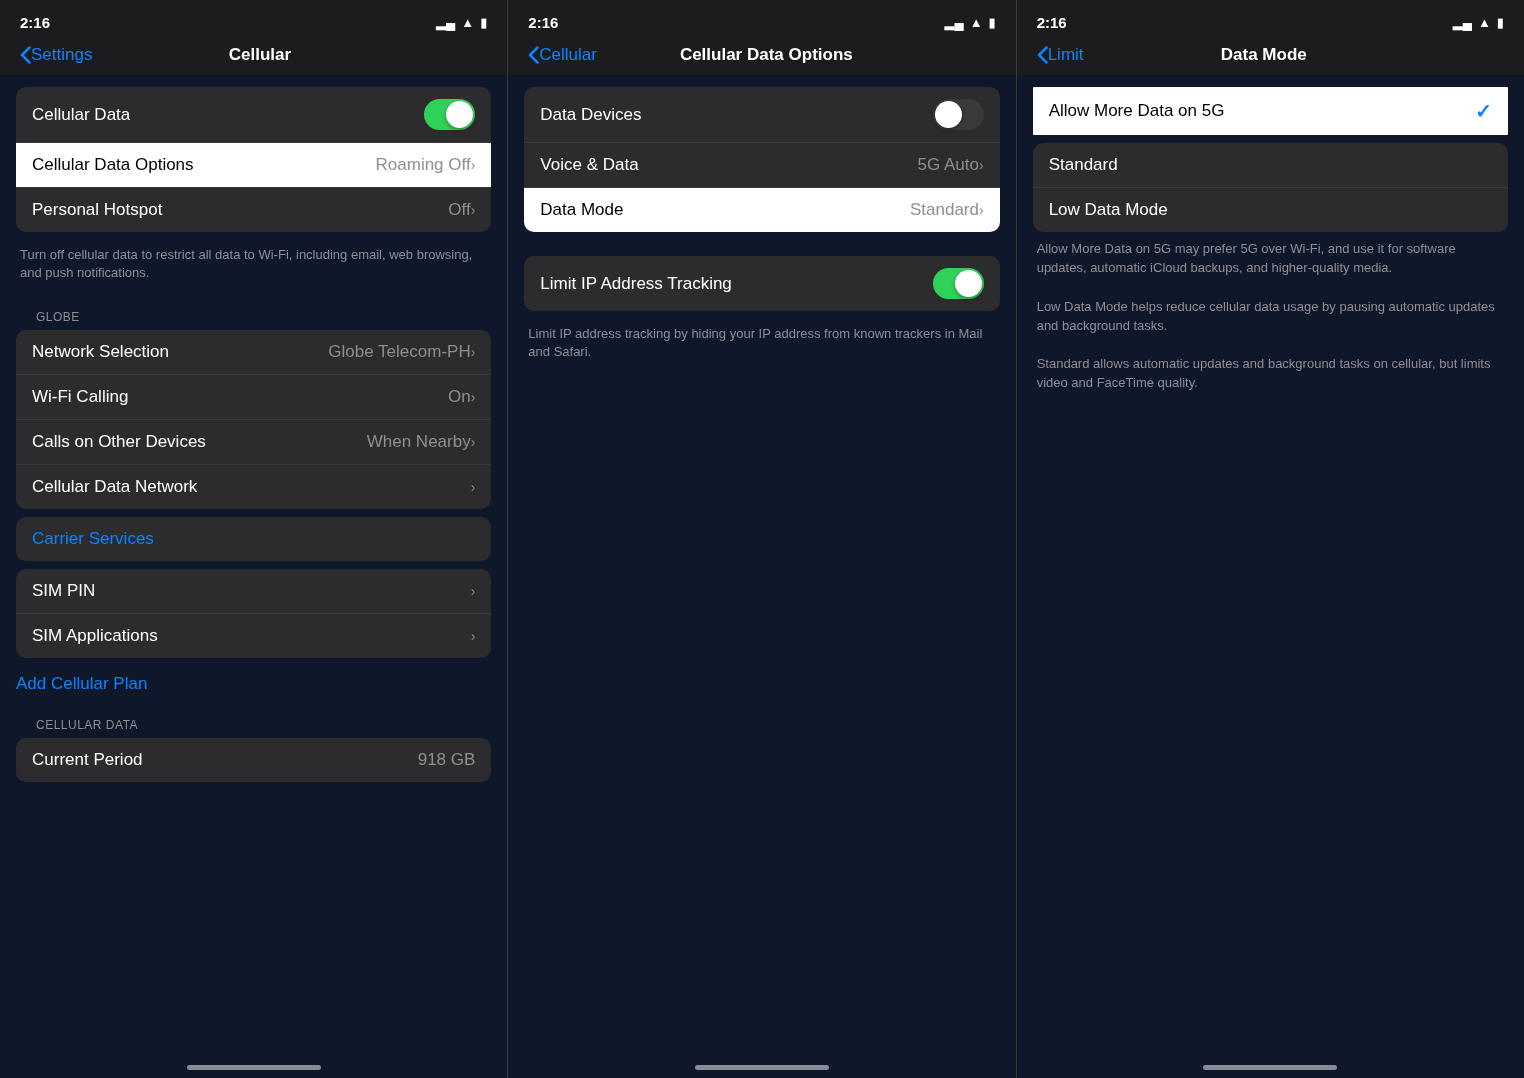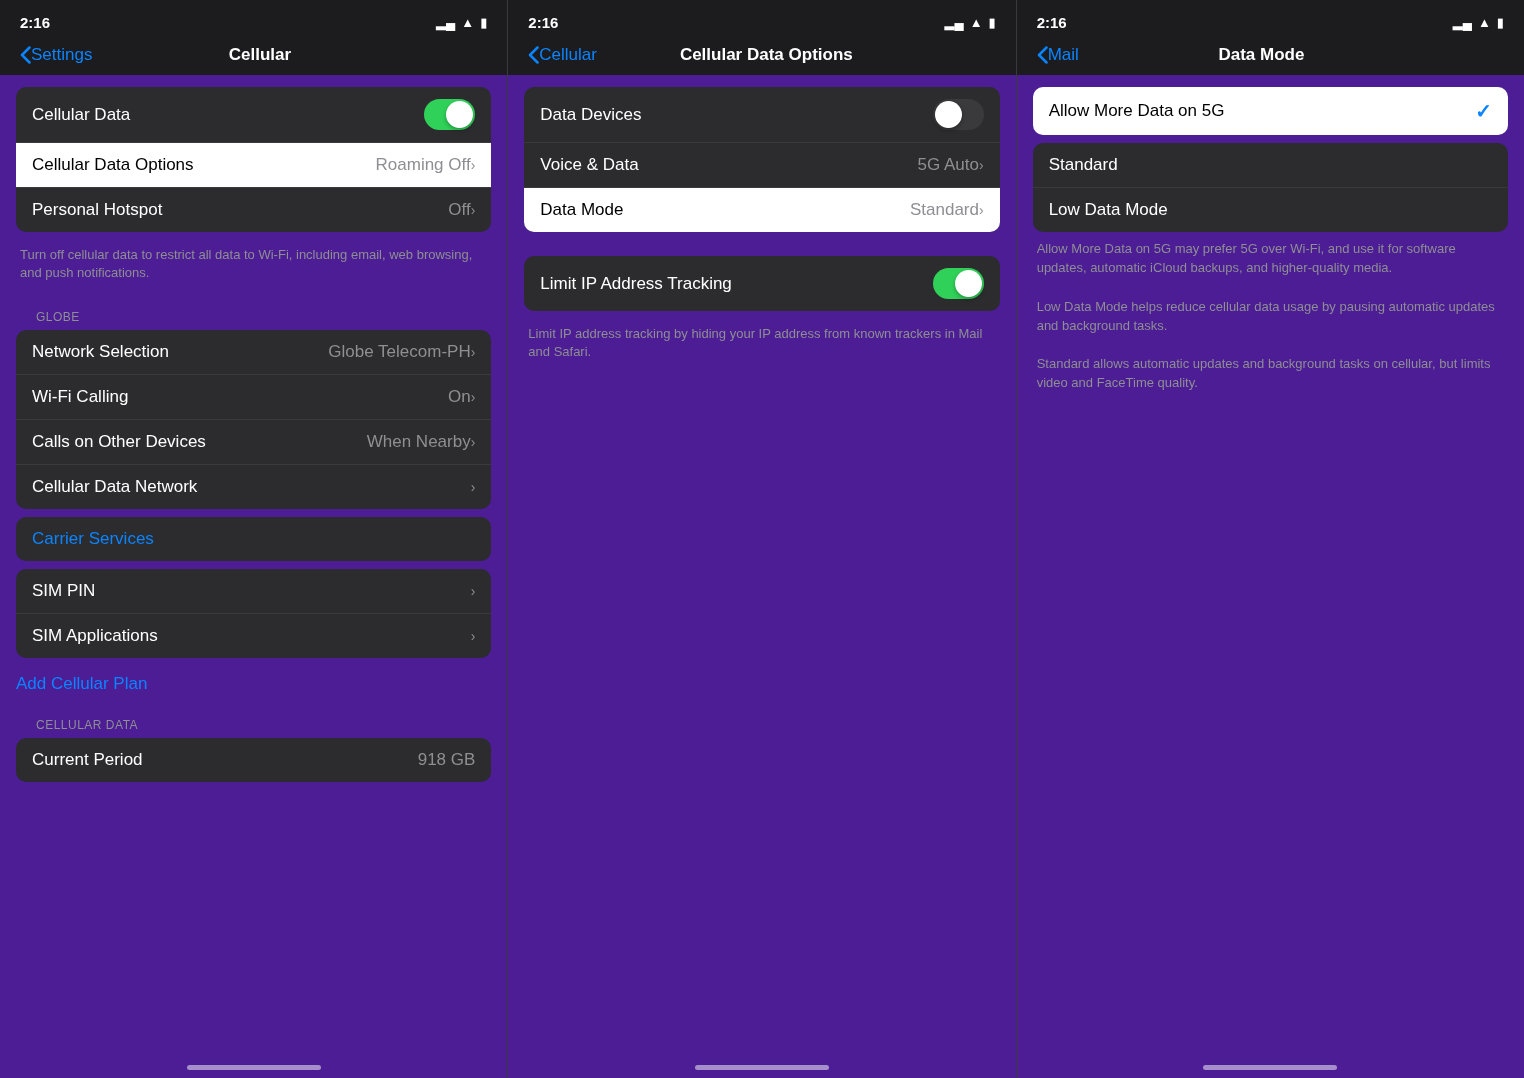--- a/index.html
+++ b/index.html
@@ -7,21 +7,21 @@
       width: 1524px;
       height: 1078px;
       background: #000;
       display: flex;
       font-family: -apple-system, 'SF Pro Text', 'Helvetica Neue', sans-serif;
       overflow: hidden;
     }
 
     .phone-panel {
       flex: 1;
-      background: #4c1d95;
+      background: #0f172a;
       display: flex;
       flex-direction: column;
       border-right: 1px solid #3a3a3c;
       position: relative;
       overflow: hidden;
     }
 
     
     .status-bar {
       display: flex;
@@ -422,30 +422,30 @@
       <span>▲</span>
       <span>▮</span>
     </div>
   </div>
 
   <div class="nav-bar">
     <div class="nav-back">
       <svg viewBox="0 0 11 18" fill="none">
         <path d="M9.5 1.5L2 9l7.5 7.5" stroke="#0a84ff" stroke-width="2.5" stroke-linecap="round" stroke-linejoin="round"></path>
       </svg>
-      <span>Mail</span>
+      <span>Limit</span>
     </div>
     <span class="nav-title">Data Mode</span>
     <div class="nav-right"></div>
   </div>
 
   <div class="panel-content">
 
     <div class="selected-row" style="margin-top:8px;">
-      <div class="list-item" style="background:#fff; border-radius:20px;">
+      <div class="list-item" style="background:#fff; border-radius:1px;">
         <span class="list-item-left" style="color:#000; font-size:17px;">Allow More Data on 5G</span>
         <span class="checkmark">✓</span>
       </div>
     </div>
 
     <div class="plain-group">
       <div class="list-item">
         <span class="list-item-left">Standard</span>
       </div>
       <div class="list-item">

